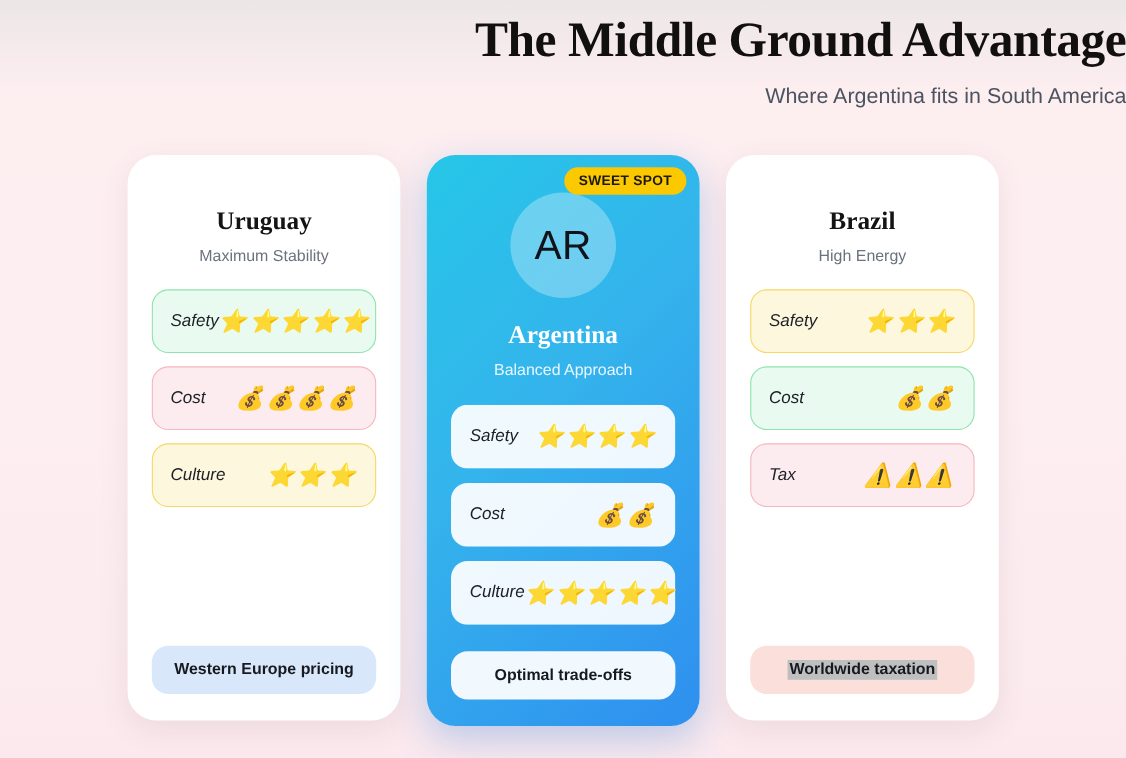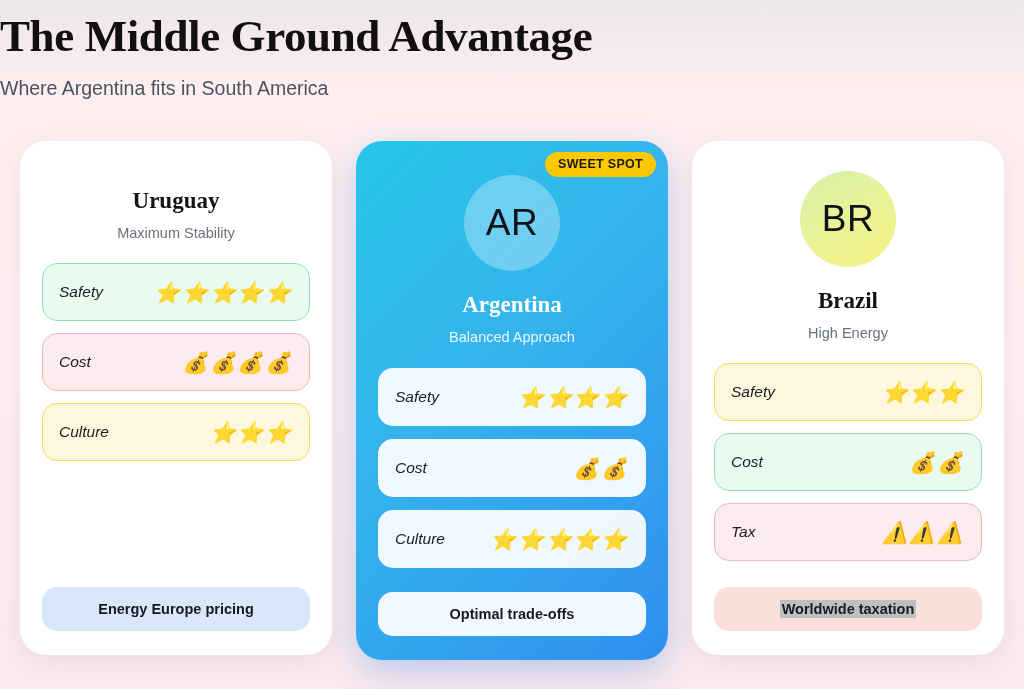--- a/index.html
+++ b/index.html
@@ -13,21 +13,21 @@
 
   body {
     font-family: "Liberation Sans", sans-serif;
     background: linear-gradient(180deg, #ece6e7 0%, #fdeef0 12%, #fdeef1 55%, #fbe9ee 100%);
     position: relative;
   }
 
   
   .header {
     padding-top: 10px;
-    text-align: left;
+    text-align: right;
   }
 
   .page-title {
     font-family: "Liberation Serif", serif;
     font-weight: bold;
     font-size: 45px;
     line-height: 1.18;
     color: #12100f;
     letter-spacing: -0.4px;
   }
@@ -45,21 +45,21 @@
     left: 0;
     top: 141px;
     width: 1024px;
     display: flex;
     justify-content: center;
     align-items: flex-start;
     gap: 24px;
   }
 
   .card {
-    width: 312px;
+    width: 248px;
     border-radius: 26px;
     padding: 26px 22px 24px;
     position: relative;
     display: flex;
     flex-direction: column;
     align-items: center;
   }
 
   .card.side {
     background: #ffffff;
@@ -205,21 +205,21 @@
         </div>
         <div class="metric m-pink">
           <span class="metric-label">Cost</span>
           <span class="metric-icons">💰💰💰💰</span>
         </div>
         <div class="metric m-yellow">
           <span class="metric-label">Culture</span>
           <span class="metric-icons">⭐⭐⭐</span>
         </div>
       </div>
-      <div class="note note-blue">Energy Europe pricing</div>
+      <div class="note note-blue">Western Europe pricing</div>
     </div>
     <div class="card featured">
       <div class="badge">SWEET SPOT</div>
       <div class="avatar ar">AR</div>
       <div class="country-name">Argentina</div>
       <div class="country-tag">Balanced Approach</div>
       <div class="metrics">
         <div class="metric m-white">
           <span class="metric-label">Safety</span>
           <span class="metric-icons">⭐⭐⭐⭐</span>
@@ -229,21 +229,20 @@
           <span class="metric-icons">💰💰</span>
         </div>
         <div class="metric m-white">
           <span class="metric-label">Culture</span>
           <span class="metric-icons">⭐⭐⭐⭐⭐</span>
         </div>
       </div>
       <div class="note note-white">Optimal trade-offs</div>
     </div>
     <div class="card side">
-      <div class="avatar br">BR</div>
       <div class="country-name">Brazil</div>
       <div class="country-tag">High Energy</div>
       <div class="metrics">
         <div class="metric m-yellow">
           <span class="metric-label">Safety</span>
           <span class="metric-icons">⭐⭐⭐</span>
         </div>
         <div class="metric m-green">
           <span class="metric-label">Cost</span>
           <span class="metric-icons">💰💰</span>

